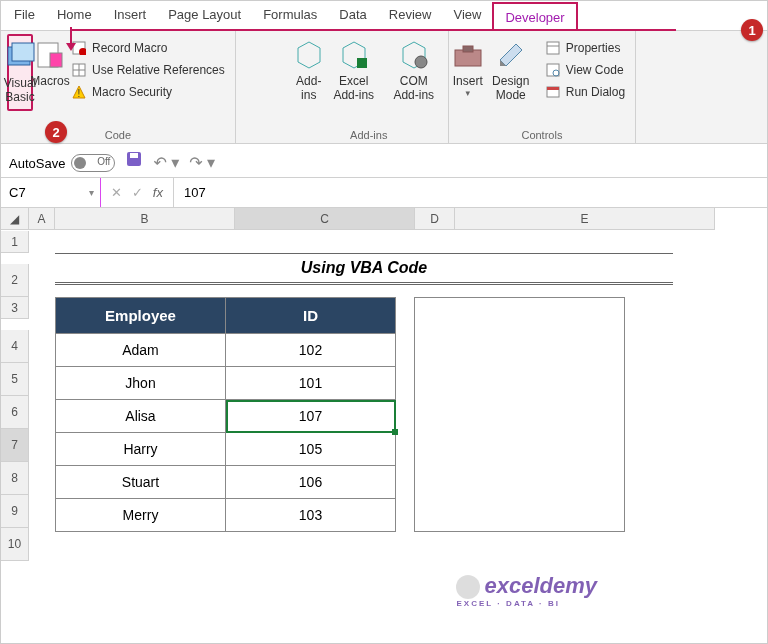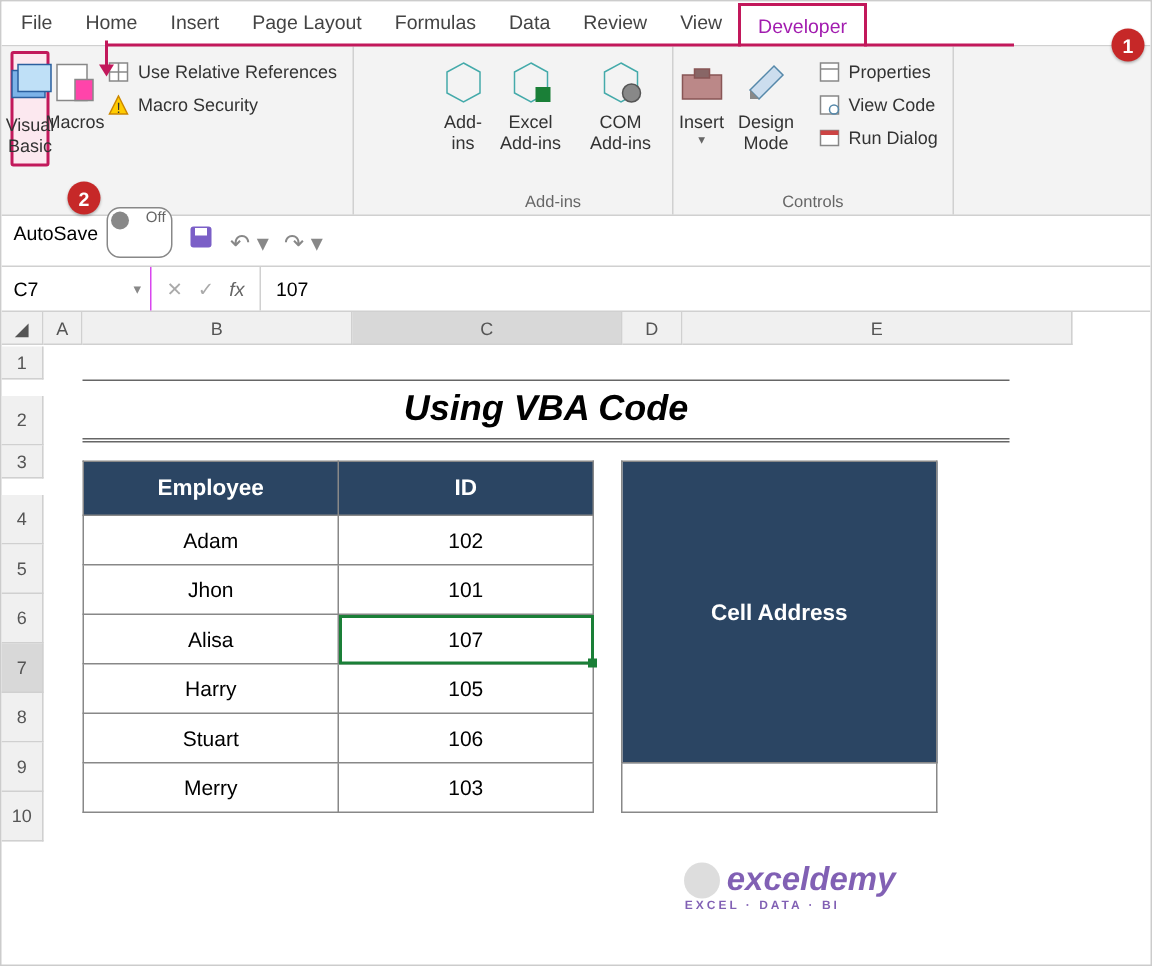--- a/index.html
+++ b/index.html
@@ -27,42 +27,42 @@
     .rbtn-stack { display: flex; flex-direction: column; gap: 2px; padding-top: 4px; }
     .rbtn-small { display: flex; align-items: center; gap: 5px; font-size: 12px; color: #333; padding: 2px 4px; white-space: nowrap; }
     .rbtn-small .ico-s { width: 16px; height: 16px; display: inline-flex; align-items: center; justify-content: center; }
 
     
     .badge { position: absolute; width: 22px; height: 22px; background: #c62828; color: #fff; font-size: 13px; font-weight: bold; border-radius: 50%; display: flex; align-items: center; justify-content: center; box-shadow: 0 1px 2px rgba(0,0,0,.3); z-index: 60; }
 
     
     .qat { display: flex; align-items: flex-end; gap: 10px; padding: 5px 8px; border-bottom: 1px solid #d0d0d0; height: 34px; background: #fff; }
     .autosave { display: flex; align-items: center; gap: 6px; font-size: 13px; }
-    .toggle { width: 44px; height: 34px; border: 1px solid #888; border-radius: 9px; position: relative; background: #fff; }
+    .toggle { width: 44px; height: 18px; border: 1px solid #888; border-radius: 9px; position: relative; background: #fff; }
     .toggle::before { content: ''; position: absolute; left: 2px; top: 2px; width: 12px; height: 12px; background: #888; border-radius: 50%; }
     .toggle-lbl { position: absolute; right: 4px; top: 1px; font-size: 10px; color: #666; }
 
     
     .fbar { display: flex; align-items: center; border-bottom: 1px solid #d0d0d0; height: 30px; background: #fff; }
     .namebox { width: 100px; border-right: 1px solid #d946ef; height: 100%; display: flex; align-items: center; padding: 0 8px; font-size: 13px; position: relative; }
     .namebox::after { content: '▾'; position: absolute; right: 6px; color: #888; font-size: 10px; }
     .fbar-btns { display: flex; align-items: center; gap: 10px; padding: 0 10px; color: #aaa; font-size: 13px; }
     .fx { font-style: italic; color: #666; }
     .finput { flex: 1; padding: 0 10px; font-size: 13px; border-left: 1px solid #d0d0d0; height: 100%; display: flex; align-items: center; }
 
     
     .grid { display: grid; grid-template-columns: 28px 26px 180px 180px 40px 260px; grid-auto-rows: 22px; position: relative; }
     .gh { background: #f0f0f0; border-right: 1px solid #d0d0d0; border-bottom: 1px solid #d0d0d0; font-size: 12px; text-align: center; line-height: 22px; color: #555; }
     .gh.corner { background: #f0f0f0; }
     .gr { background: #f0f0f0; border-right: 1px solid #d0d0d0; border-bottom: 1px solid #d0d0d0; font-size: 12px; text-align: center; line-height: 32px; color: #555; }
     .gr.sel, .gh.sel { background: #d8d8d8; }
 
     
     .content { position: absolute; left: 54px; top: 232px; width: 700px; }
-    .title-bar { width: 618px; font-size: 24px; font-weight: bold; font-style: italic; text-align: center; padding: 5px 0; border-top: 1px solid #666; border-bottom: 3px double #666; margin-bottom: 12px; }
+    .title-bar { width: 618px; font-size: 16px; font-weight: bold; font-style: italic; text-align: center; padding: 5px 0; border-top: 1px solid #666; border-bottom: 3px double #666; margin-bottom: 12px; }
     .tables { display: flex; gap: 18px; }
     .tbl { border-collapse: collapse; }
     .th { background: #2b4563; color: #fff; font-weight: bold; text-align: center; padding: 9px 12px; border: 1px solid #888; font-size: 15px; }
     .td { border: 1px solid #888; text-align: center; padding: 7px 12px; font-size: 14px; background: #fff; min-width: 170px; height: 33px; }
     .sel-cell { outline: 2px solid #1a7f37; outline-offset: -2px; position: relative; }
     .sel-cell::after { content: ''; position: absolute; right: -3px; bottom: -3px; width: 6px; height: 6px; background: #1a7f37; }
 
     .watermark { position: absolute; right: 170px; bottom: 35px; font-size: 22px; font-style: italic; color: #4c1d95; font-weight: bold; opacity: .7; }
     .watermark small { display: block; font-size: 8px; font-style: normal; letter-spacing: 2px; }
     .wm-circle { display: inline-block; width: 24px; height: 24px; background: #d0d0d0; border-radius: 50%; vertical-align: middle; margin-right: 4px; }
@@ -104,37 +104,47 @@
               <rect x="16" y="14" width="12" height="14" fill="#f4a" stroke="#888"></rect>
             </svg>
         </span>
         <span>Macros</span>
       </div>
       <div class="rbtn-stack">
         <div class="rbtn-small">
           <span class="ico-s">
               <svg width="14" height="14">
                 <rect x="1" y="1" width="12" height="12" fill="#fff" stroke="#888"></rect>
+                <circle cx="11" cy="11" r="4" fill="#c00"></circle>
+              </svg>
+            </span>
+          <span>Record Macro</span>
+        </div>
+        <div class="rbtn-small">
+          <span class="ico-s">
+              <svg width="14" height="14">
+                <rect x="1" y="1" width="12" height="12" fill="#fff" stroke="#888"></rect>
                 <line x1="1" y1="7" x2="13" y2="7" stroke="#888"></line>
                 <line x1="7" y1="1" x2="7" y2="13" stroke="#888"></line>
               </svg>
             </span>
           <span>Use Relative References</span>
         </div>
         <div class="rbtn-small">
           <span class="ico-s">
               <svg width="14" height="14">
                 <polygon points="7,1 13,13 1,13" fill="#fc0" stroke="#c80"></polygon>
                 <text x="7" y="12" font-size="10" text-anchor="middle" fill="#333">!</text>
               </svg>
             </span>
           <span>Macro Security</span>
         </div>
       </div>
     </div>
+    <div class="rgroup-label">Code</div>
     <div class="badge" style="top:90px; left:44px;">2</div>
   </div>
 
   <div class="rgroup" style="padding-left:60px;">
     <div class="rgroup-body">
       <div class="rbtn-large">
         <span class="ico">
             <svg width="30" height="30">
               <polygon points="15,2 26,8 26,22 15,28 4,22 4,8" fill="none" stroke="#4aa"></polygon>
             </svg>
@@ -297,23 +307,20 @@
             <td class="td">106</td>
           </tr>
       <tr>
             <td class="td">Merry</td>
             <td class="td">103</td>
           </tr>
     </tbody>
       </table>
     <table class="tbl">
       <tbody>
-          <tr>
-            <th class="th" style="min-width:210px;">Cell Address</th>
-          </tr>
       <tr>
             <td class="td" style="min-width:210px;"></td>
           </tr>
     </tbody>
       </table>
   </div>
 </div>
 
 <div class="watermark">
   <span class="wm-circle"></span><span>exceldemy</span>

